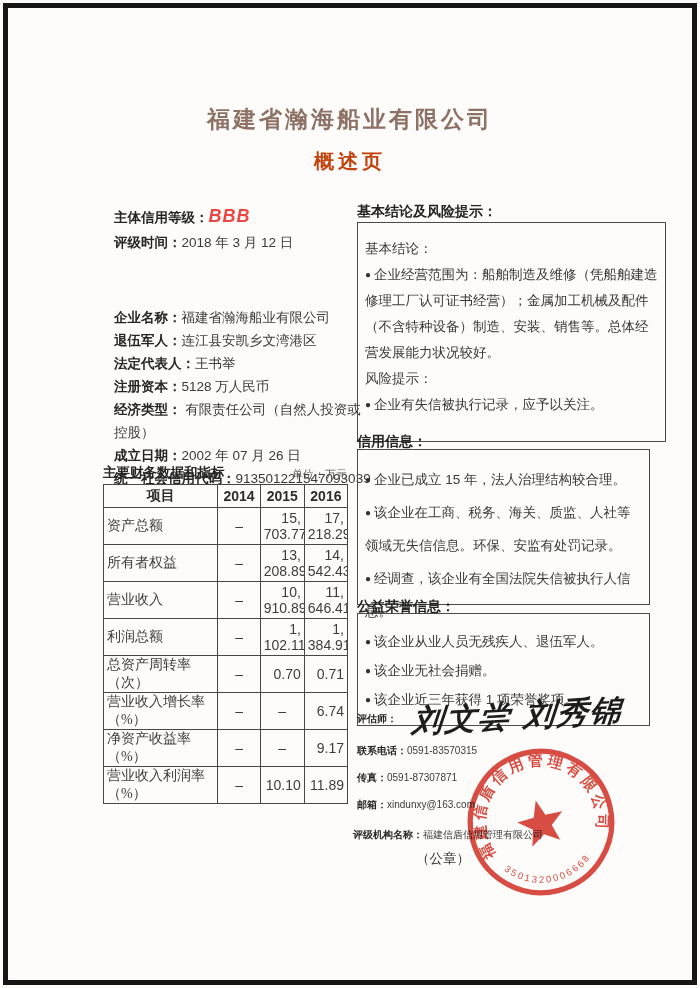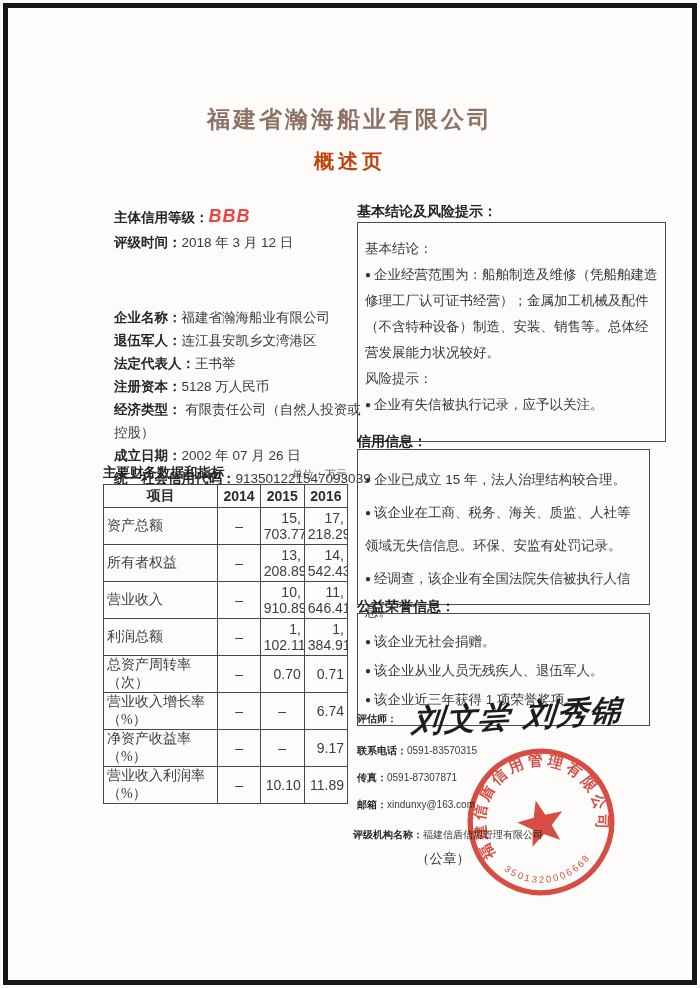--- a/index.html
+++ b/index.html
@@ -179,22 +179,22 @@
     <div class="box" style="height:128px;">
         <p><span class="dot">●</span><span>企业已成立 15 年，法人治理结构较合理。</span></p>
         <p><span class="dot">●</span><span>该企业在工商、税务、海关、质监、人社等领域无失信信息。环保、安监有处罚记录。</span></p>
         <p><span class="dot">●</span><span>经调查，该企业有全国法院失信被执行人信息。</span></p>
       </div>
   </div>
 
   <div class="abs right-col sec-heading" style="top:598px;">公益荣誉信息：</div>
   <div class="abs right-col b3" style="top:613px;">
     <div class="box" style="height:85px;">
+        <p><span class="dot">●</span><span>该企业从业人员无残疾人、退伍军人。</span></p>
         <p><span class="dot">●</span><span>该企业无社会捐赠。</span></p>
-        <p><span class="dot">●</span><span>该企业从业人员无残疾人、退伍军人。</span></p>
         <p><span class="dot">●</span><span>该企业近三年获得 1 项荣誉奖项。</span></p>
       </div>
   </div>
 
   <div class="abs contact-line" style="top:712px;">
     <span class="lbl">评估师：</span>
   </div>
   <div class="abs signature">刘文尝  刘秀锦</div>
   <div class="abs contact-line" style="top:744px;">
     <span class="lbl">联系电话：</span><span>0591-83570315</span>

